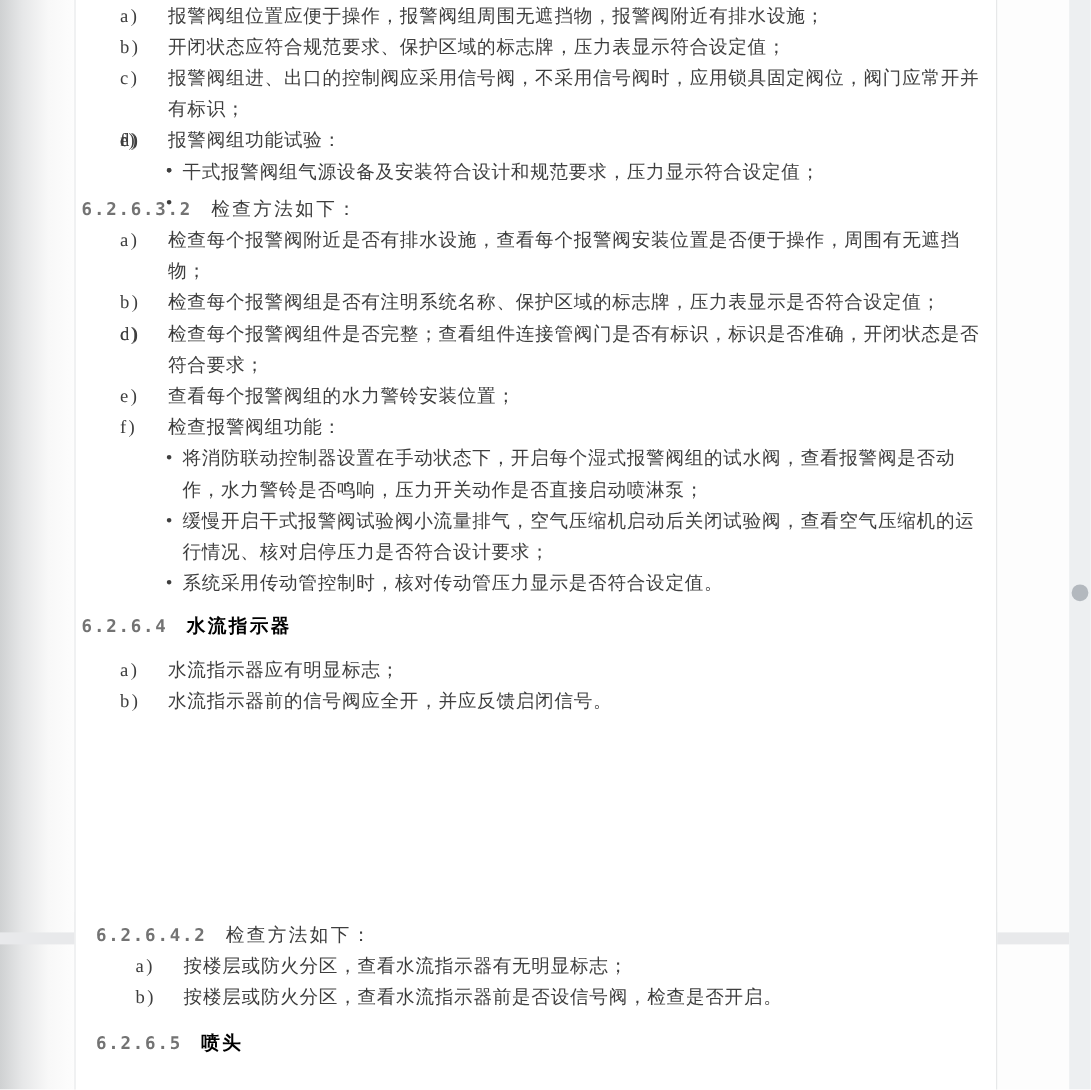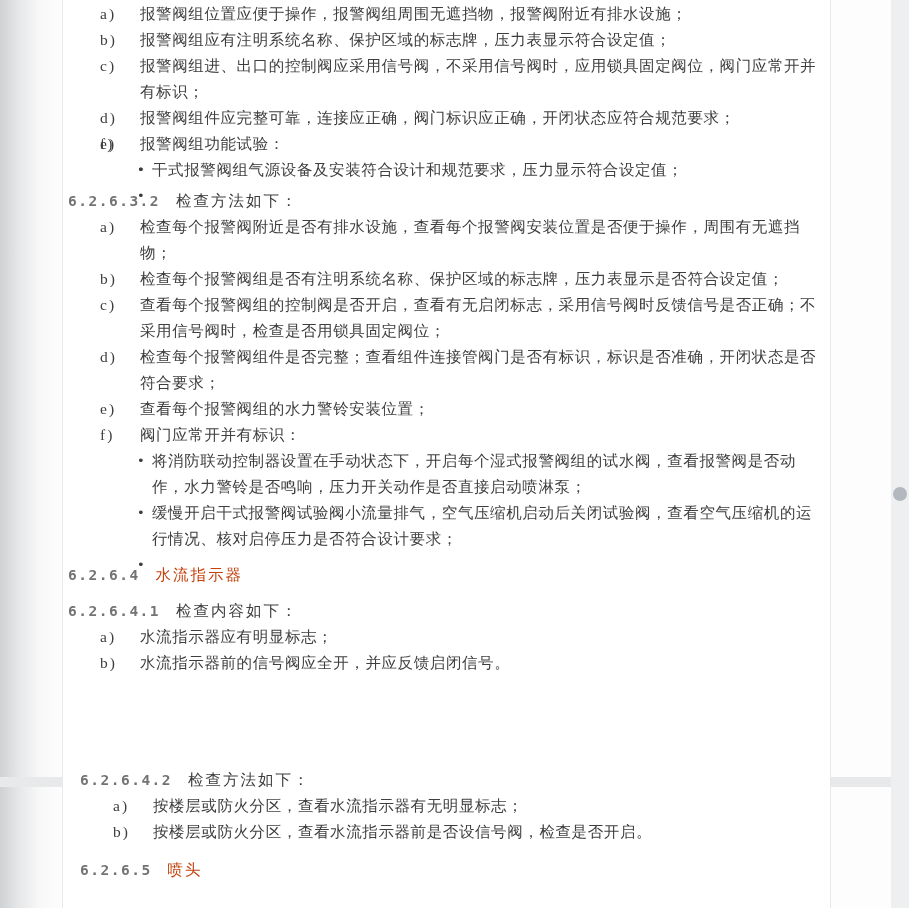--- a/index.html
+++ b/index.html
@@ -35,21 +35,21 @@
     font-weight:700;font-size:14.5px;color:#737373;
     letter-spacing:1.5px;
   }
   .clause{padding-left:5px;margin-top:5px;}
   .clause .num{margin-right:16px;}
   .clause .txt{letter-spacing:2px;font-family:Liberation Serif, serif;}
   .heading{padding-left:5px;margin:10px 0;}
   .heading .num{margin-right:16px;}
   .heading .h-txt{
     font-family:"Liberation Sans","DejaVu Sans",sans-serif;
-    font-weight:400;font-size:15.5px;color:#c2410c;letter-spacing:2px;
+    font-weight:700;font-size:15.5px;color:#000000;letter-spacing:2px;
   }
   .item{position:relative;padding-left:77px;}
   .item .letter{
     position:absolute;left:37px;
     font-family:"Liberation Serif",serif;letter-spacing:2px;
   }
   .bullet{position:relative;padding-left:89px;}
   .bullet .dot{
     position:absolute;left:74px;
     font-family:"DejaVu Sans","Liberation Sans",sans-serif;
@@ -71,40 +71,39 @@
   }
 </style>
 </head>
 <body>
 
 <div class="viewer">
   <div class="left-shade"></div>
 
   <div class="page page-1">
       <div class="item"><span class="letter">a)</span><span class="txt">报警阀组位置应便于操作，报警阀组周围无遮挡物，报警阀附近有排水设施；</span></div>
-      <div class="item"><span class="letter">b)</span><span class="txt">报警阀组应有注明系统名称、保护区域的标志牌，压力表显示符合设定值；</span></div>
+      <div class="item"><span class="letter">b)</span><span class="txt">开闭状态应符合规范要求、保护区域的标志牌，压力表显示符合设定值；</span></div>
       <div class="item"><span class="letter">c)</span><span class="txt">报警阀组进、出口的控制阀应采用信号阀，不采用信号阀时，应用锁具固定阀位，阀门应常开并有标识；</span></div>
-      <div class="item"><span class="letter">d)</span><span class="txt">报警阀组件应完整可靠，连接应正确，阀门标识应正确，开闭状态应符合规范要求；</span></div>
+      <div class="item"><span class="letter">d)</span></div>
       <div class="item"><span class="letter">e)</span></div>
       <div class="item"><span class="letter">f)</span><span class="txt">报警阀组功能试验：</span></div>
       <div class="bullet"><span class="dot">•</span></div>
       <div class="bullet"><span class="dot">•</span><span class="txt">干式报警阀组气源设备及安装符合设计和规范要求，压力显示符合设定值；</span></div>
       <div class="bullet"><span class="dot">•</span></div>
       <div class="clause"><span class="num">6.2.6.3.2</span><span class="txt">检查方法如下：</span></div>
       <div class="item"><span class="letter">a)</span><span class="txt">检查每个报警阀附近是否有排水设施，查看每个报警阀安装位置是否便于操作，周围有无遮挡物；</span></div>
       <div class="item"><span class="letter">b)</span><span class="txt">检查每个报警阀组是否有注明系统名称、保护区域的标志牌，压力表显示是否符合设定值；</span></div>
-      <div class="item"><span class="letter">c)</span><span class="txt">查看每个报警阀组的控制阀是否开启，查看有无启闭标志，采用信号阀时反馈信号是否正确；不采用信号阀时，检查是否用锁具固定阀位；</span></div>
+      <div class="item"><span class="letter">c)</span></div>
       <div class="item"><span class="letter">d)</span><span class="txt">检查每个报警阀组件是否完整；查看组件连接管阀门是否有标识，标识是否准确，开闭状态是否符合要求；</span></div>
       <div class="item"><span class="letter">e)</span><span class="txt">查看每个报警阀组的水力警铃安装位置；</span></div>
-      <div class="item"><span class="letter">f)</span><span class="txt">阀门应常开并有标识：</span></div>
+      <div class="item"><span class="letter">f)</span><span class="txt">检查报警阀组功能：</span></div>
       <div class="bullet"><span class="dot">•</span><span class="txt">将消防联动控制器设置在手动状态下，开启每个湿式报警阀组的试水阀，查看报警阀是否动作，水力警铃是否鸣响，压力开关动作是否直接启动喷淋泵；</span></div>
       <div class="bullet"><span class="dot">•</span><span class="txt">缓慢开启干式报警阀试验阀小流量排气，空气压缩机启动后关闭试验阀，查看空气压缩机的运行情况、核对启停压力是否符合设计要求；</span></div>
-      <div class="bullet"><span class="dot">•</span></div>
+      <div class="bullet"><span class="dot">•</span><span class="txt">系统采用传动管控制时，核对传动管压力显示是否符合设定值。</span></div>
       <div class="heading"><span class="num">6.2.6.4</span><span class="h-txt">水流指示器</span></div>
-      <div class="clause"><span class="num">6.2.6.4.1</span><span class="txt">检查内容如下：</span></div>
       <div class="item"><span class="letter">a)</span><span class="txt">水流指示器应有明显标志；</span></div>
       <div class="item"><span class="letter">b)</span><span class="txt">水流指示器前的信号阀应全开，并应反馈启闭信号。</span></div>
     </div>
 
   <div class="page-gap"></div>
 
   <div class="page page-2">
       <div class="clause"><span class="num">6.2.6.4.2</span><span class="txt">检查方法如下：</span></div>
       <div class="item"><span class="letter">a)</span><span class="txt">按楼层或防火分区，查看水流指示器有无明显标志；</span></div>
       <div class="item"><span class="letter">b)</span><span class="txt">按楼层或防火分区，查看水流指示器前是否设信号阀，检查是否开启。</span></div>

